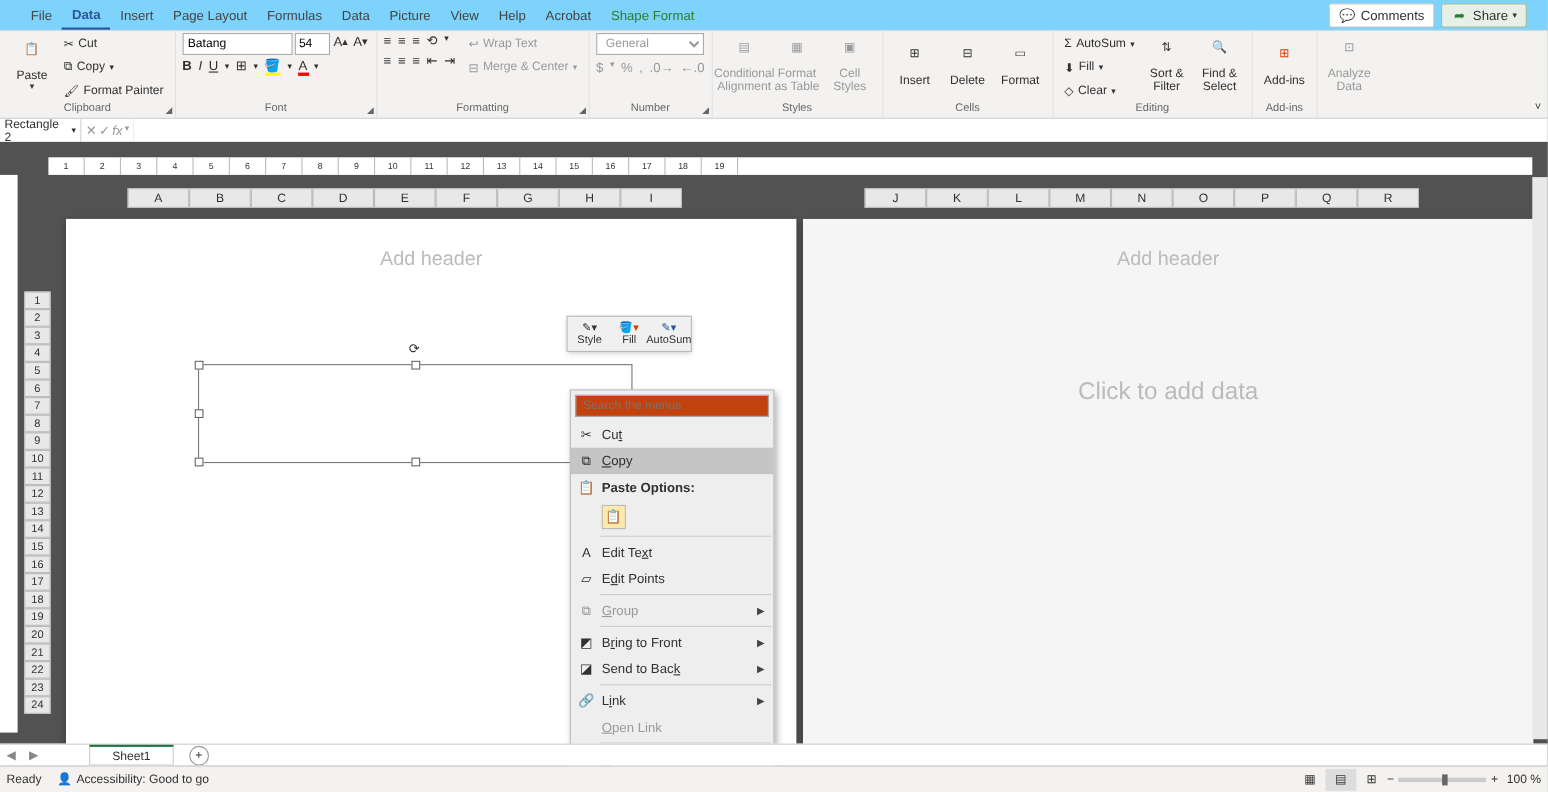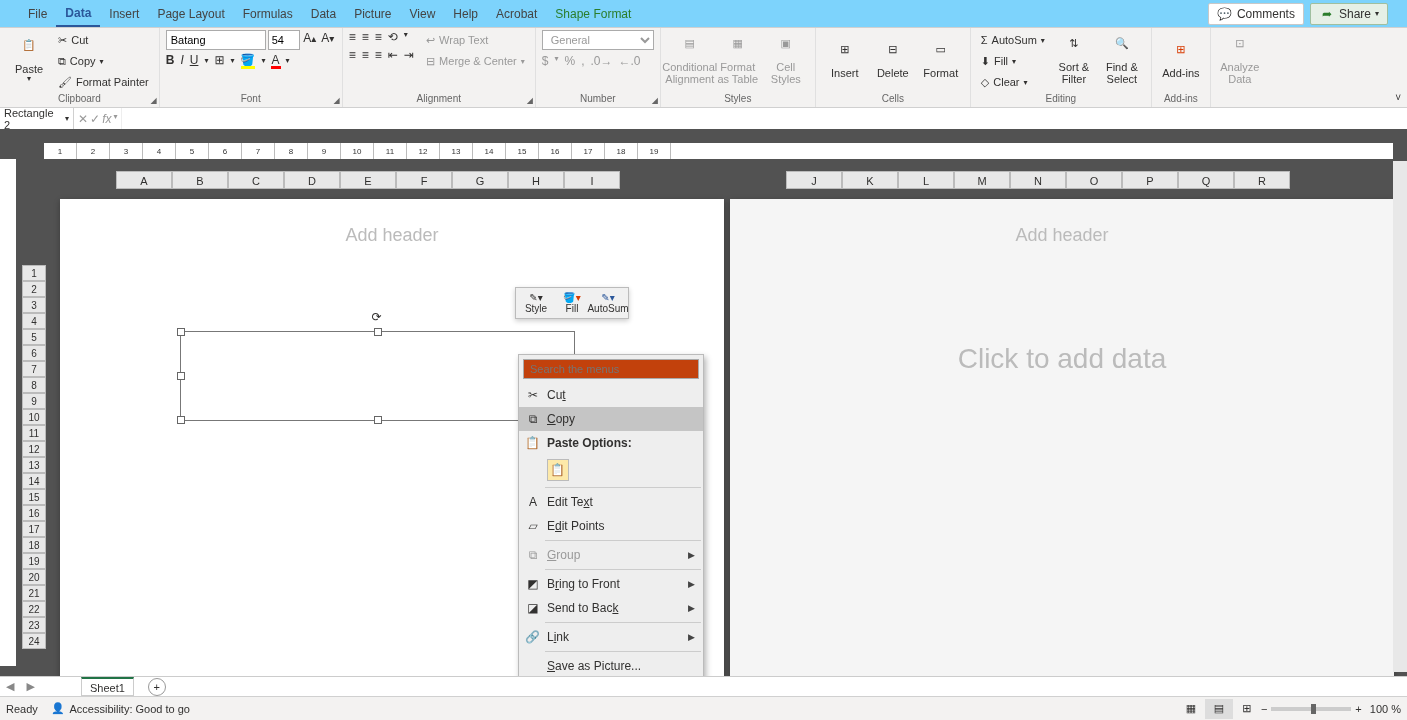--- a/index.html
+++ b/index.html
@@ -97,21 +97,21 @@
 .ruler-v { position: absolute; left: 0; top: 30px; bottom: 30px; width: 16px; background: #fff; display:flex; flex-direction: column;}
 .ruler-tick { font-size: 8px; color: #333; display:flex; align-items:center; justify-content:center; border-right:1px solid #bbb;}
 .col-h { height:18px; background: #e8e8e8; border:1px solid #bbb; font-size:11px; text-align:center; line-height:18px;}
 .row-h { width:24px; height:16px; background:#e8e8e8; border:1px solid #bbb; font-size:10px; text-align:center; line-height:16px;}
 
 
 .page { position: absolute; background: #fff; box-shadow: 0 2px 6px rgba(0,0,0,.3);}
 .page1 { left: 60px; top: 70px; width: 664px; height: 480px;}
 .page2 { left: 730px; top: 70px; width: 664px; height: 480px; background: #f5f5f5;}
 .header-area { text-align: center; padding-top: 26px; font-size: 18px; color: #bbb;}
-.click-data { position: absolute; left: 50%; top: 30%; transform: translateX(-50%); font-size: 28px; color: #bbb;}
+.click-data { position: absolute; left: 50%; top: 30%; transform: translateX(-50%); font-size: 22px; color: #bbb;}
 
 
 .shape-box { 
   position: absolute; left: 120px; top: 132px; width: 395px; height: 90px;
   border: 1px solid #777;
 }
 .shape-text { 
   font-family: Batang, serif; font-size: 54px; color: #ccc;
   padding-left: 30px; line-height: 1.1;
 }
@@ -151,21 +151,21 @@
 .ctx-item.disabled { color: #999;}
 .ctx-sep { height: 1px; background: #ccc; margin: 2px 2px 2px 26px;}
 .ctx-icon { position: absolute; left: 6px; width: 16px; height: 16px; display:flex; align-items:center; justify-content:center;}
 .ctx-arrow { margin-left: auto; font-size: 9px; color: #444;}
 .ctx-paste-opt { padding-left: 28px; height: 30px; display:flex; align-items:center;}
 .paste-opt-btn { width: 22px; height: 22px; border: 1px solid #bbb; background: #fde9a9; display:flex; align-items:center; justify-content:center;}
 
 
 .sheet-tabs { position: absolute; left: 0; right: 0; bottom: 24px; height: 20px; background: #fff; display:flex; align-items:center; font-size:11px; border-top:1px solid #ccc;}
 .sheet-nav { padding: 0 6px; color: #888;}
-.sheet-tab { padding: 0 8px; border: 1px solid #ccc; border-top: 2px solid #217346; background:#fff; height:100%; line-height: 18px;}
+.sheet-tab { padding: 0 20px; border: 1px solid #ccc; border-top: 2px solid #217346; background:#fff; height:100%; line-height: 18px;}
 
 
 .status-bar { 
   position: absolute; left: 0; right: 0; bottom: 0; height: 24px;
   background: #f3f2f1; border-top: 1px solid #d0d0d0;
   display: flex; align-items: center; font-size: 11px; padding: 0 6px;
 }
 .status-spacer { flex: 1;}
 .view-btn { width: 28px; height: 20px; display:flex; align-items:center; justify-content:center;}
 .zoom-slider { width: 80px; height: 4px; background: #ccc; margin: 0 4px; position:relative;}
@@ -278,27 +278,27 @@
             <span>↩</span>
             <span>Wrap Text</span>
           </div>
         <div class="rbtn-small" style="color:#999">
             <span>⊟</span>
             <span>Merge &amp; Center</span>
             <span style="font-size:8px">▾</span>
           </div>
       </div>
     </div>
-    <div class="rgroup-label">Alignment</div>
+    <div class="rgroup-label">Formatting</div>
     <span class="dialog-launcher">◢</span>
   </div>
 
   <div class="rgroup">
     <div class="rgroup-body" style="flex-direction:column;gap:4px;">
-      <select class="font-select" style="width:112px;color:#999">
+      <select class="font-select" style="width:98px;color:#999">
         <option>General</option>
       </select>
       <div style="display:flex; gap:6px; color:#999">
         <span>$</span>
           <span style="font-size:8px">▾</span>
         <span>%</span>
         <span>,</span>
         <span>.0→</span>
         <span>←.0</span>
       </div>
@@ -507,20 +507,23 @@
       <div class="ctx-item">
           <span class="ctx-icon">◪</span>
           <span>Send to Bac<u class="acc">k</u></span>
           <span class="ctx-arrow">▶</span>
         </div>
       <div class="ctx-sep"></div>
       <div class="ctx-item">
           <span class="ctx-icon">🔗</span>
           <span>L<u class="acc">i</u>nk</span>
           <span class="ctx-arrow">▶</span>
+        </div>
+      <div class="ctx-item disabled">
+          <span><u class="acc">O</u>pen Link</span>
         </div>
       <div class="ctx-sep"></div>
       <div class="ctx-item">
           <span><u class="acc">S</u>ave as Picture...</span>
         </div>
       <div class="ctx-sep"></div>
       <div class="ctx-item">
           <span class="ctx-icon">🔍</span>
           <span>Smart <u class="acc">L</u>ookup</span>
         </div>

